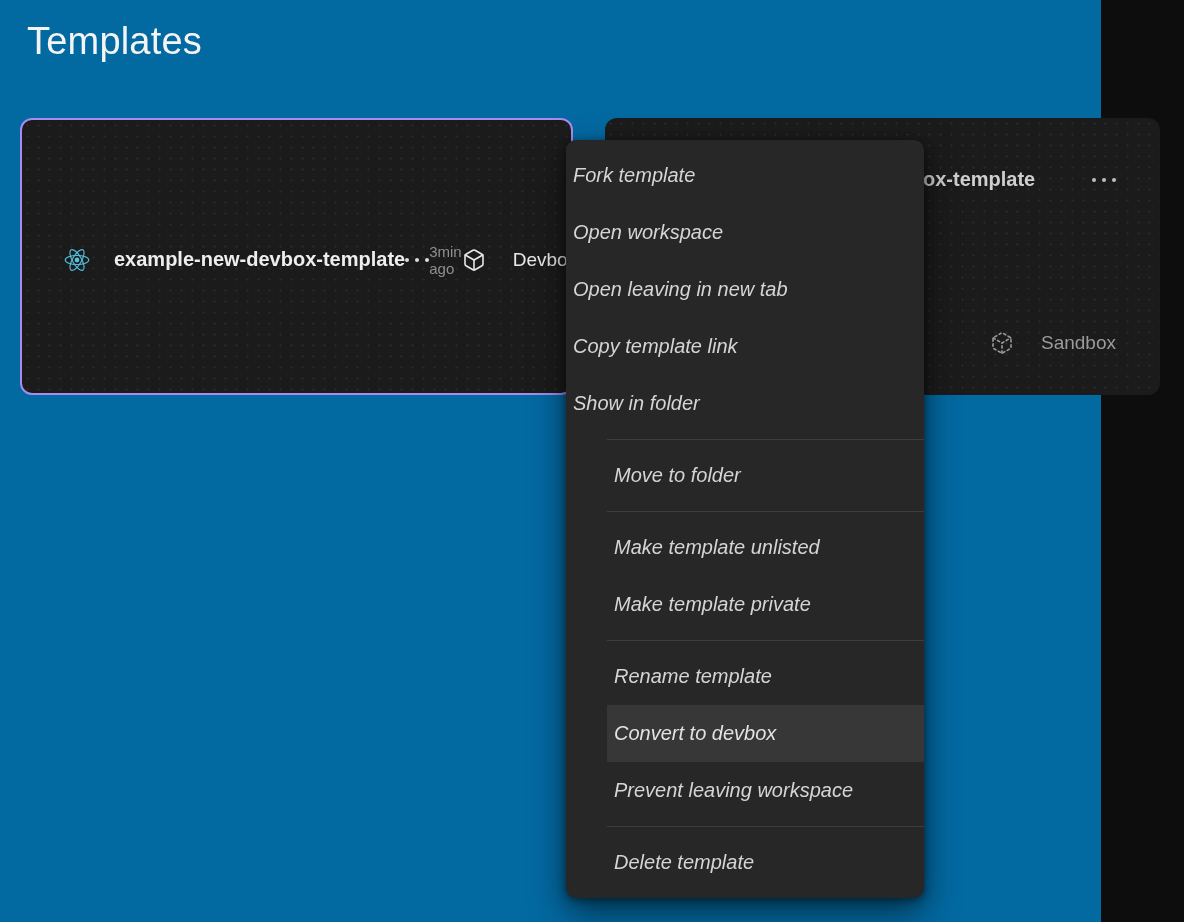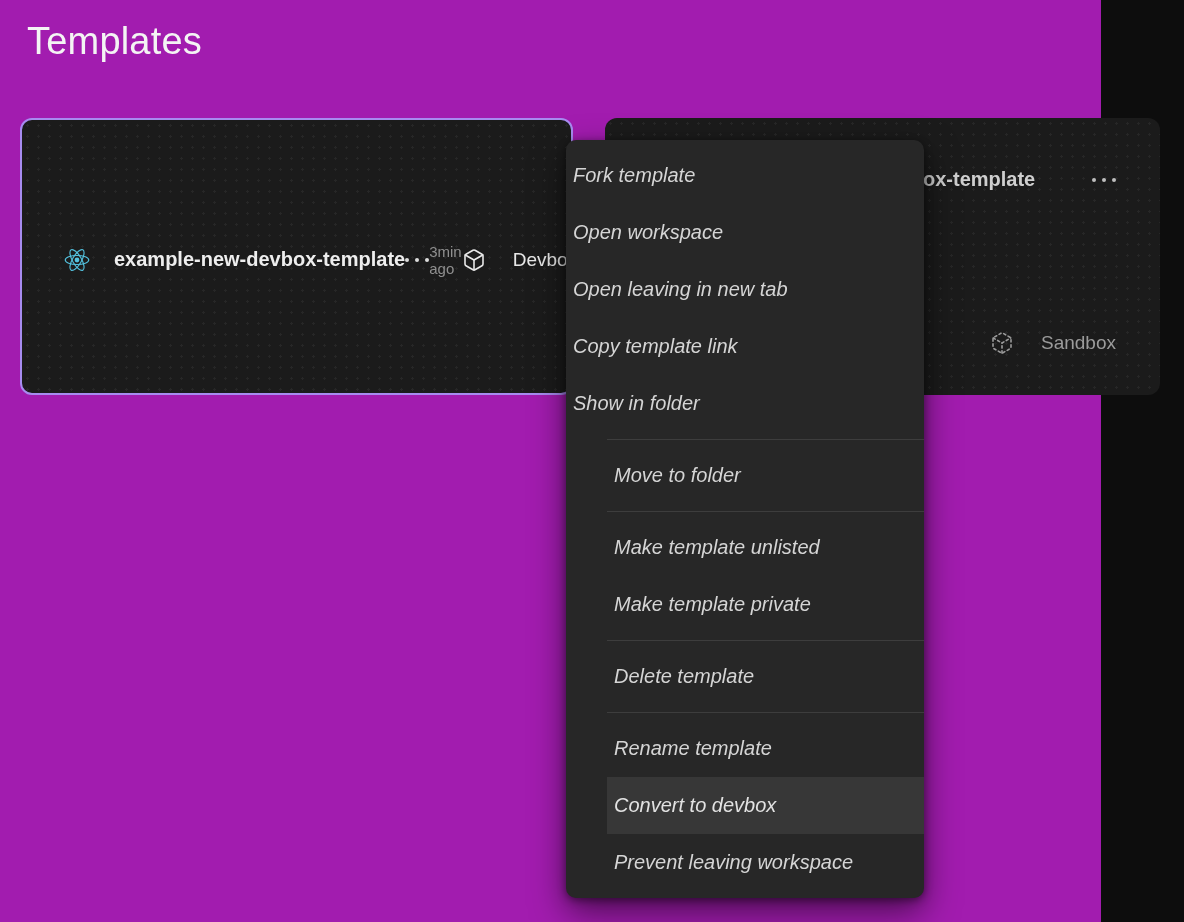--- a/index.html
+++ b/index.html
@@ -1,17 +1,17 @@
 <!DOCTYPE html>
 <html><head>
 <meta charset="utf-8">
 <style>
   html,body{margin:0;padding:0;background:#0d0d0d;width:1184px;height:922px;overflow:hidden;
     font-family:"Liberation Sans", sans-serif;-webkit-font-smoothing:antialiased;}
-  .stage{position:relative;width:1101px;height:922px;background:#a21caf;}
+  .stage{position:relative;width:1101px;height:922px;background:#0369a1;}
 
   
   .page-title{position:absolute;left:27px;top:20px;font-size:38px;font-weight:500;
     color:#f4f4f4;letter-spacing:.2px;}
 
   
   .card{position:absolute;top:118px;height:277px;border-radius:12px;box-sizing:border-box;
     background-color:#1b1b1b;
     background-image:radial-gradient(circle, rgba(255,255,255,0.05) 1px, transparent 1.4px);
     background-size:11px 11px;
@@ -119,22 +119,22 @@
       <div class="menu-item">Show in folder</div>
     </div>
     <div class="menu-section">
       <div class="menu-item">Move to folder</div>
     </div>
     <div class="menu-section">
       <div class="menu-item">Make template unlisted</div>
       <div class="menu-item">Make template private</div>
     </div>
     <div class="menu-section">
-      <div class="menu-item">Delete template</div>
-    </div>
-    <div class="menu-section">
       <div class="menu-item">Rename template</div>
       <div class="menu-item active">Convert to devbox</div>
       <div class="menu-item">Prevent leaving workspace</div>
+    </div>
+    <div class="menu-section">
+      <div class="menu-item">Delete template</div>
     </div>
   </div>
 
 </div>
 
 </body></html>

